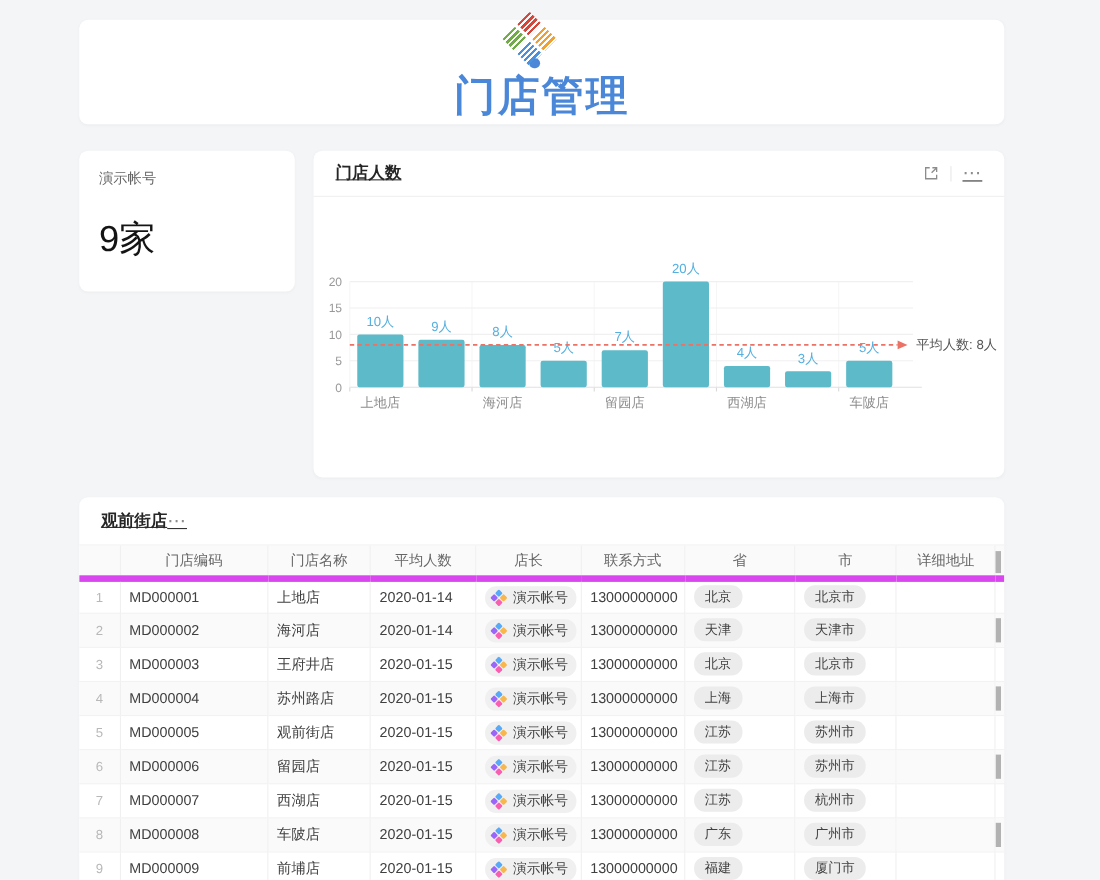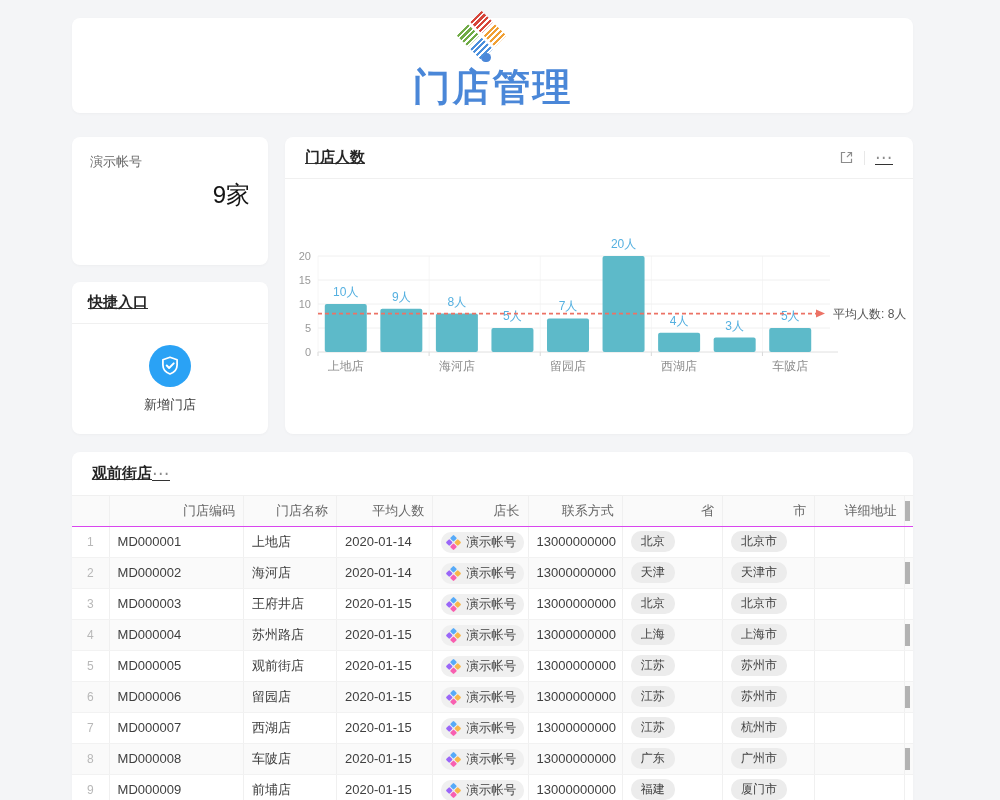--- a/index.html
+++ b/index.html
@@ -15,21 +15,21 @@
     grid-template-columns:16px 16px; grid-template-rows:16px 16px; gap:3px; }
   .logo span { border-radius:1px; }
   .title-accent { width:10px; height:38px; border-radius:5px; margin-right:14px; }
   .app-title { font-size:38px; font-weight:700; letter-spacing:2px; }
 
   
   .main-row { margin-top:24px; display:flex; gap:17px; height:297px; }
   .left-col { width:196px; display:flex; flex-direction:column; gap:17px; }
   .stat-card { height:128px; padding:16px 18px; }
   .stat-label { font-size:13px; color:#666; }
-  .stat-value { font-size:24px; font-weight:500; color:#141414; margin-top:8px;text-align:right; }
+  .stat-value { font-size:33px; font-weight:500; color:#141414; margin-top:24px; }
   .quick-card { flex:1; display:flex; flex-direction:column; }
   .card-head { height:42px; display:flex; align-items:center; padding:0 16px;
     border-bottom:1px solid #f0f0f0; flex-shrink:0;text-decoration:underline; }
   .card-title { font-size:15px; font-weight:600; color:#262626; }
   .quick-body { flex:1; display:flex; flex-direction:column; align-items:center; justify-content:center; cursor:pointer; }
   .quick-icon { width:42px; height:42px; border-radius:50%; display:flex; align-items:center; justify-content:center; }
   .quick-label { font-size:13px; color:#404040; margin-top:9px; }
 
   
   .chart-card { width:628px; position:relative; }
@@ -41,22 +41,22 @@
   .sum-row { padding:15px 20px 0; display:flex; align-items:baseline; }
   .sum-label { font-size:13px; color:#595959; margin-right:8px; }
   .sum-value { font-size:29px; font-weight:600; color:#1f1f1f; }
   .chart-svg { position:absolute; left:0; top:90px; width:628px; height:170px; }
 
   
   .table-card { margin-top:18px; height:362px; overflow:hidden; }
   .table-card .card-head { height:44px; padding:0 20px; }
   .tcount { font-size:12px; color:#999; margin-left:8px; flex:1; }
   table { width:100%; border-collapse:collapse; table-layout:fixed; }
-  th { background:#fafafa; font-weight:400; font-size:13px; color:#666; text-align:right;
-    height:30px; padding:0 8px; border-right:1px solid #f0f0f0; border-bottom:1px solid #d946ef; }
+  th { background:#fafafa; font-weight:400; font-size:13px; color:#666; text-align:center;
+    height:30px; padding:0 8px; border-right:1px solid #f0f0f0; border-bottom:6px solid #d946ef; }
   th:last-child { border-right:none; }
   td { height:31px; padding:0 8px; font-size:13px; color:#404040;
     border-right:1px solid #f0f0f0; border-bottom:1px solid #f2f2f2; white-space:nowrap; overflow:hidden; }
   td:last-child { border-right:none; }
   tr.striped td { background:#fafafa; }
   td.num { color:#b8b8b8; font-size:12px; text-align:center; padding:0; }
   td.sliver, th.sliver { position:relative; padding:0; }
   .mark { position:absolute; left:0; top:4px; width:5px; height:22px; background:#b2b2b2; }
   th.sliver .mark { height:20px; top:5px; }
   .tag { display:inline-block; background:#ececec; border-radius:10px; padding:2px 10px;
@@ -87,34 +87,20 @@
   </div>
 
   <div class="main-row">
     <div class="left-col">
 
       <div class="card stat-card">
         <div class="stat-label">演示帐号</div>
         <div class="stat-value">9家</div>
       </div>
 
-      <div class="card quick-card">
-        <div class="card-head">
-          <span class="card-title">快捷入口</span>
-        </div>
-        <div class="quick-body">
-          <div class="quick-icon" id="quick-icon" style="background: rgb(42, 162, 245);">
-            <svg width="24" height="24" viewBox="0 0 22 22" fill="none">
-              <path d="M11 3 L17.5 5.3 V10 C17.5 14 14.8 16.8 11 18.3 C7.2 16.8 4.5 14 4.5 10 V5.3 Z" stroke="#fff" stroke-width="1.6" stroke-linejoin="round"></path>
-              <polyline points="8,10.6 10.2,12.8 14.4,8.6" stroke="#fff" stroke-width="1.8" fill="none" stroke-linecap="round" stroke-linejoin="round"></polyline>
-            </svg>
-          </div>
-          <div class="quick-label">新增门店</div>
-        </div>
-      </div>
     </div>
 
     <div class="card chart-card">
       <div class="card-head">
         <span class="card-title">门店人数</span>
         <span class="head-icons">
           <span class="icon-btn">
             <svg width="15" height="15" viewBox="0 0 15 15" fill="none" stroke="#8c8c8c" stroke-width="1.2">
               <path d="M6.2 2.5 H2.5 V12.5 H12.5 V8.8"></path>
               <path d="M8.6 2.5 H12.5 V6.4"></path>

